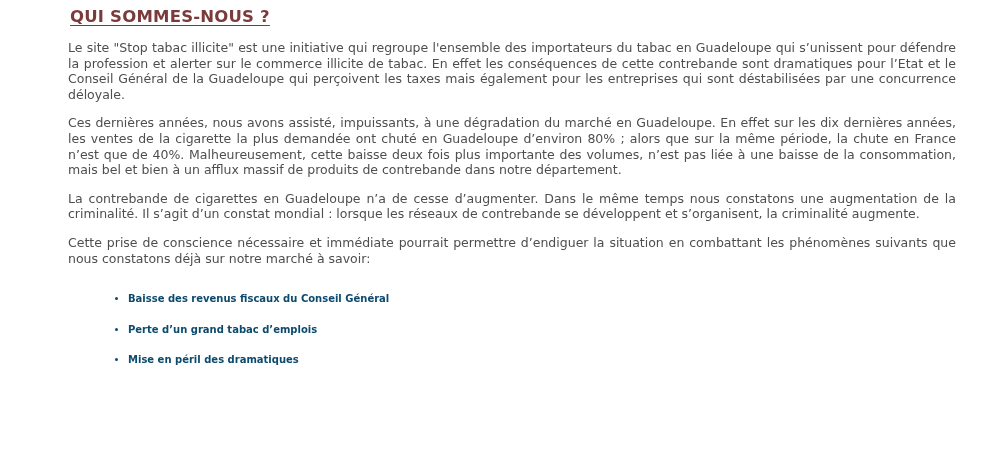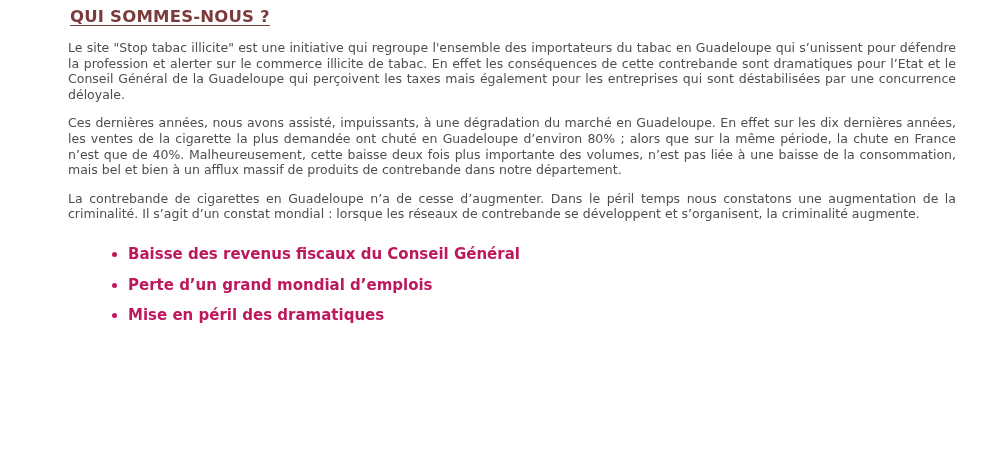--- a/index.html
+++ b/index.html
@@ -34,38 +34,39 @@
     color: #4e4e4e;
     text-align: justify;
   }
   .impact-list {
     margin: 25px 0 0 0;
     padding: 0 0 0 60px;
     list-style: disc outside;
   }
   .impact-list li {
     margin: 0 0 15px 0;
-    font-size: 15px;
+    font-size: 10px;
     line-height: 15.6px;
     font-weight: bold;
-    color: #be185d;
+    color: #0c4a6e;
   }
 </style>
 </head>
 <body>
 
 <div class="page">
   <h1 class="page-title">QUI SOMMES-NOUS ?</h1>
 
   <p class="body-paragraph">Le site "Stop tabac illicite" est une initiative qui regroupe l'ensemble des importateurs du tabac en Guadeloupe qui s’unissent pour défendre la profession et alerter sur le commerce illicite de tabac. En effet les conséquences de cette contrebande sont dramatiques pour l’Etat et le Conseil Général de la Guadeloupe qui perçoivent les taxes mais également pour les entreprises qui sont déstabilisées par une concurrence déloyale.</p>
 
   <p class="body-paragraph">Ces dernières années, nous avons assisté, impuissants, à une dégradation du marché en Guadeloupe. En effet sur les dix dernières années, les ventes de la cigarette la plus demandée ont chuté en Guadeloupe d’environ 80% ; alors que sur la même période, la chute en France n’est que de 40%. Malheureusement, cette baisse deux fois plus importante des volumes, n’est pas liée à une baisse de la consommation, mais bel et bien à un afflux massif de produits de contrebande dans notre département.</p>
 
-  <p class="body-paragraph">La contrebande de cigarettes en Guadeloupe n’a de cesse d’augmenter. Dans le péril temps nous constatons une augmentation de la criminalité. Il s’agit d’un constat mondial : lorsque les réseaux de contrebande se développent et s’organisent, la criminalité augmente.</p>
+  <p class="body-paragraph">La contrebande de cigarettes en Guadeloupe n’a de cesse d’augmenter. Dans le même temps nous constatons une augmentation de la criminalité. Il s’agit d’un constat mondial : lorsque les réseaux de contrebande se développent et s’organisent, la criminalité augmente.</p>
 
 
+  <p class="body-paragraph">Cette prise de conscience nécessaire et immédiate pourrait permettre d’endiguer la situation en combattant les phénomènes suivants que nous constatons déjà sur notre marché à savoir:</p>
 
   <ul class="impact-list">
     <li>Baisse des revenus fiscaux du Conseil Général</li>
-    <li>Perte d’un grand mondial d’emplois</li>
+    <li>Perte d’un grand tabac d’emplois</li>
     <li>Mise en péril des dramatiques</li>
   </ul>
 </div>
 
 </body></html>

